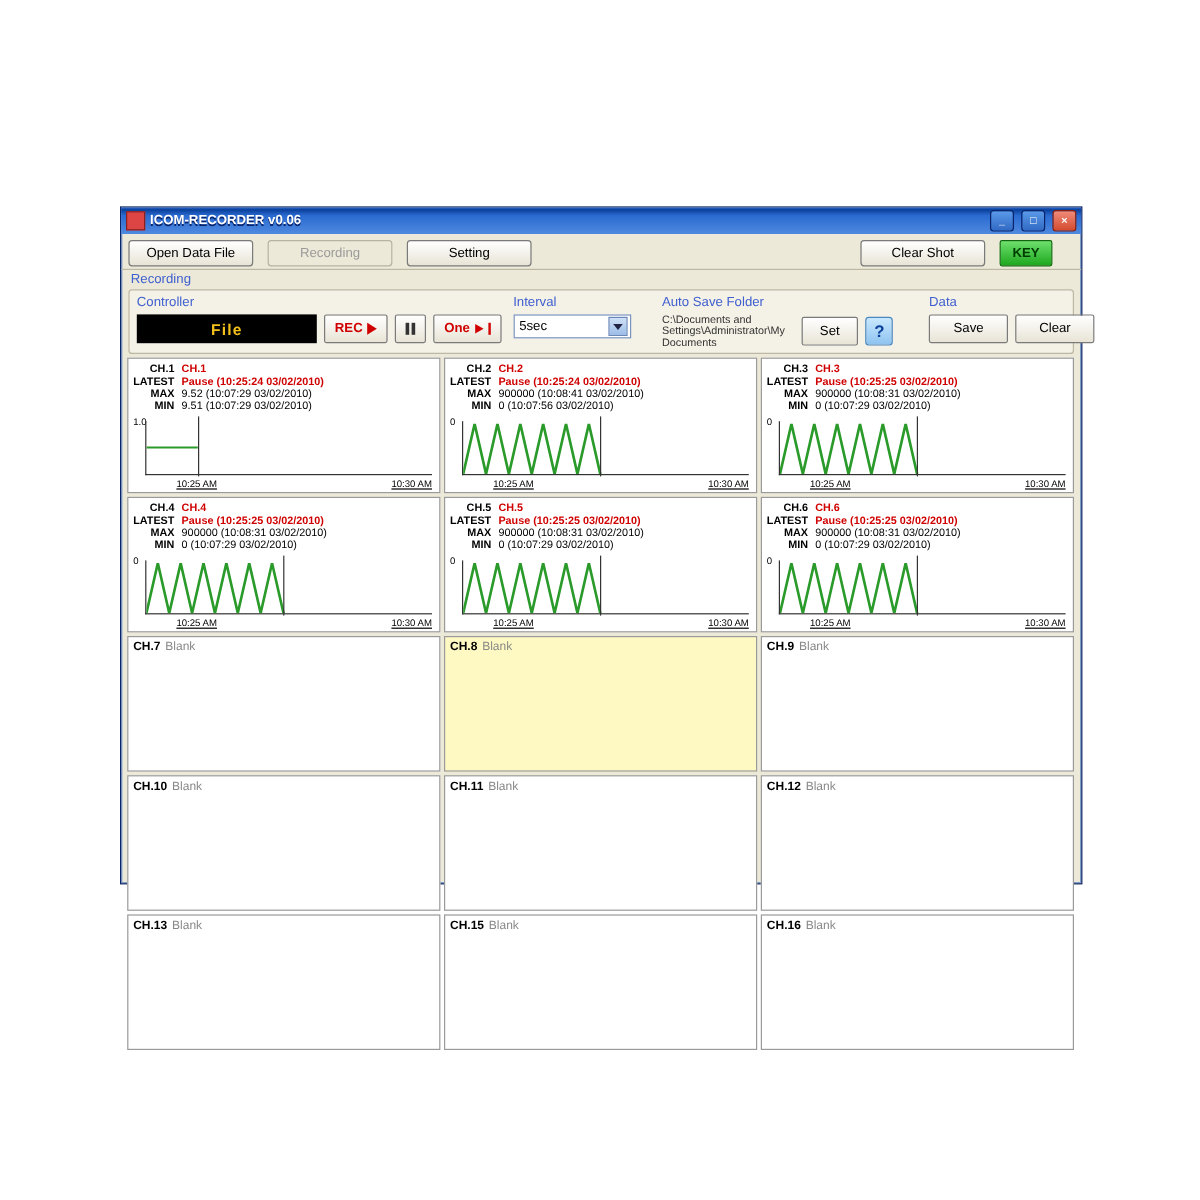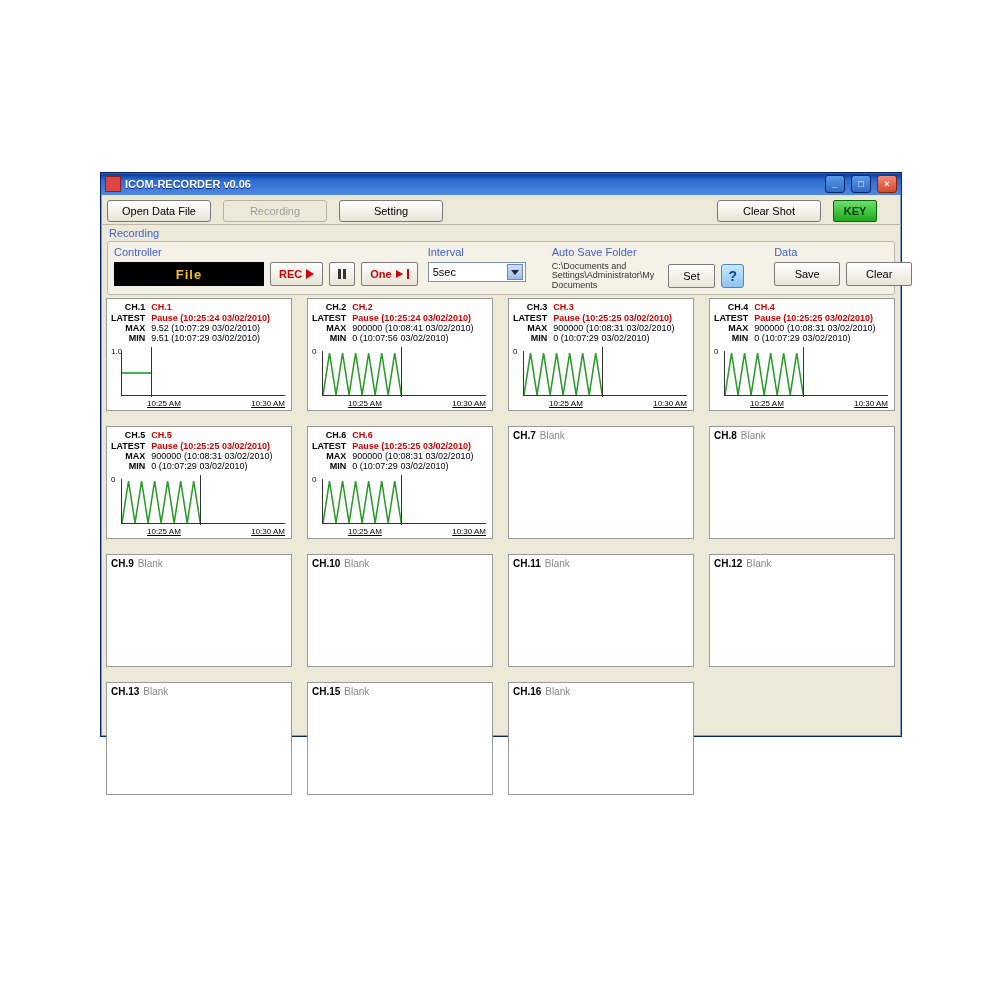--- a/index.html
+++ b/index.html
@@ -200,36 +200,36 @@
     border-radius:3px;
     color:#0a3f9a;
     font-weight:bold;
     font-size:14px;
     display:inline-flex;align-items:center;justify-content:center;
   }
 
   
   .grid {
     display: grid;
-    grid-template-columns: repeat(4, 1fr);
+    grid-template-columns: repeat(3, 1fr);
     grid-auto-rows: 112px;
     padding: 0 6px 6px 6px;
-    gap: 16px;
+    gap: 4px;
     height: 450px;
   }
   .cell {
     border: 1px solid #9a9a9a;
     background: #fff;
     margin: -1px 0 0 -1px; 
     padding: 3px 4px;
     position: relative;
     overflow: hidden;
   }
   .cell.selected {
-    background: #ffffff;
+    background: #fef9c3;
   }
   .cell-header {
     display: flex;
     gap: 6px;
     font-size: 9px;
     line-height: 1.15;
   }
   .lbl-col { text-align: right; color:#000; font-weight:bold; }
   .lbl-col div { white-space:nowrap; }
   .val-col { color:#d00000; font-weight:bold; }

